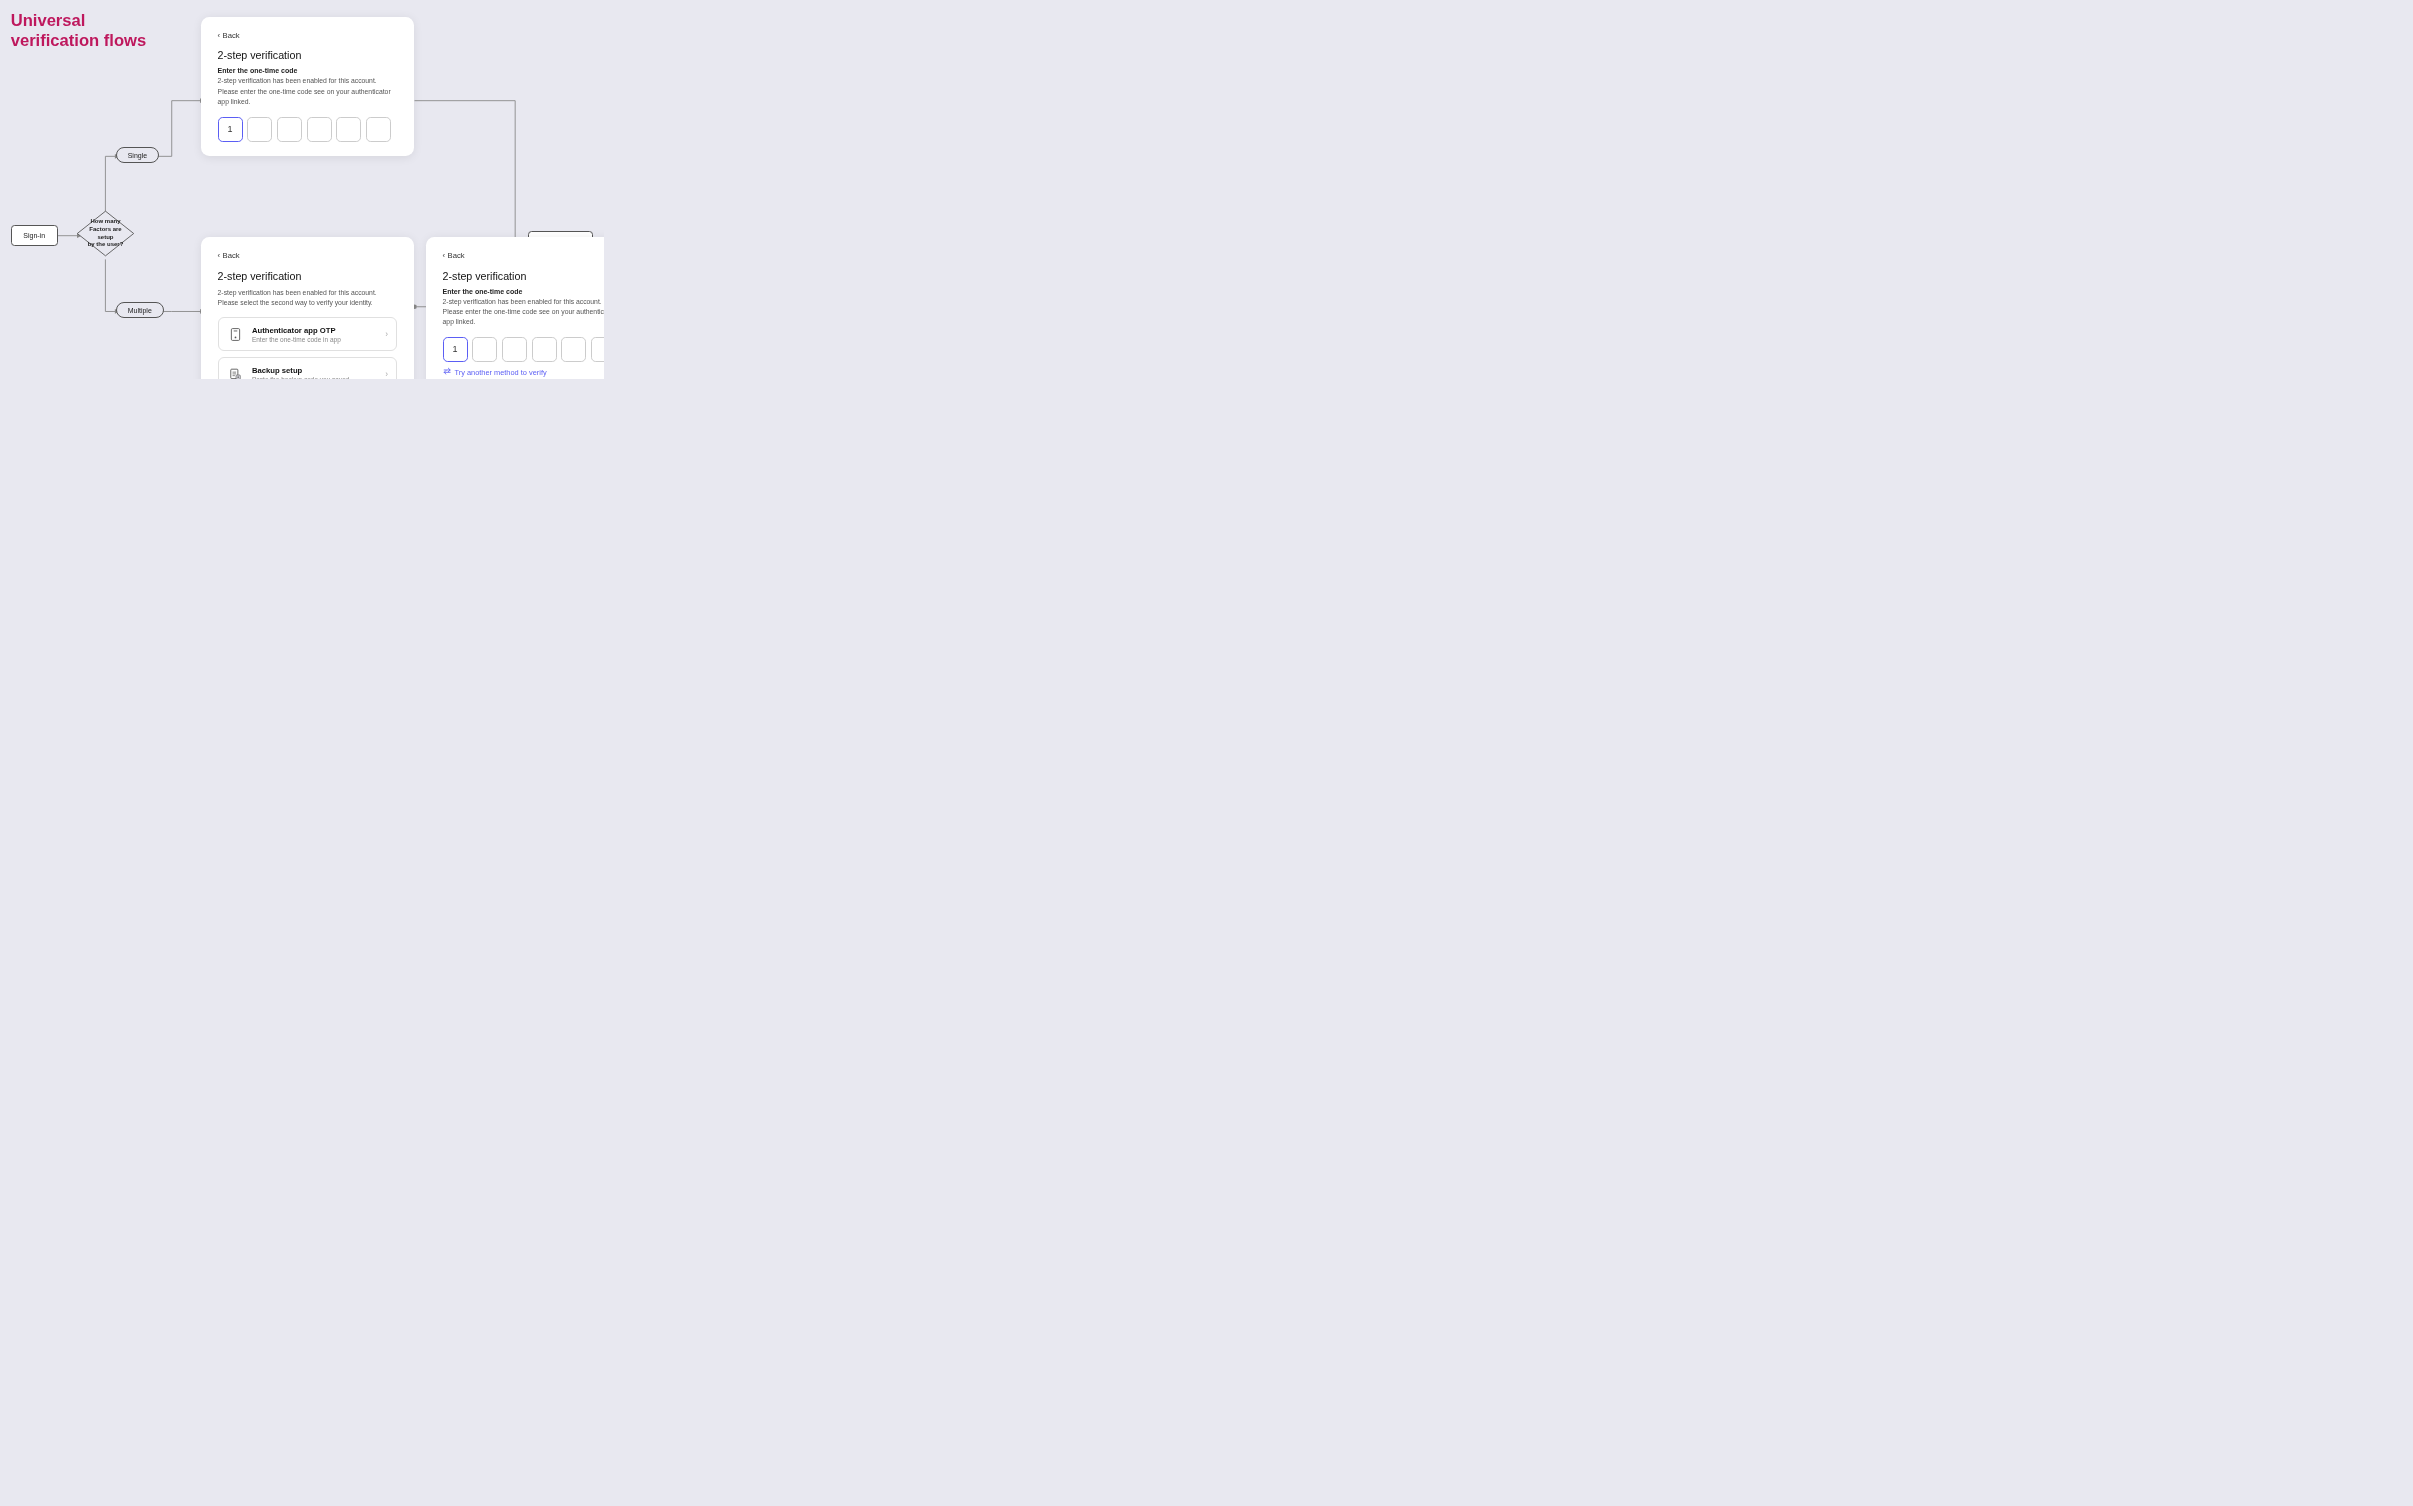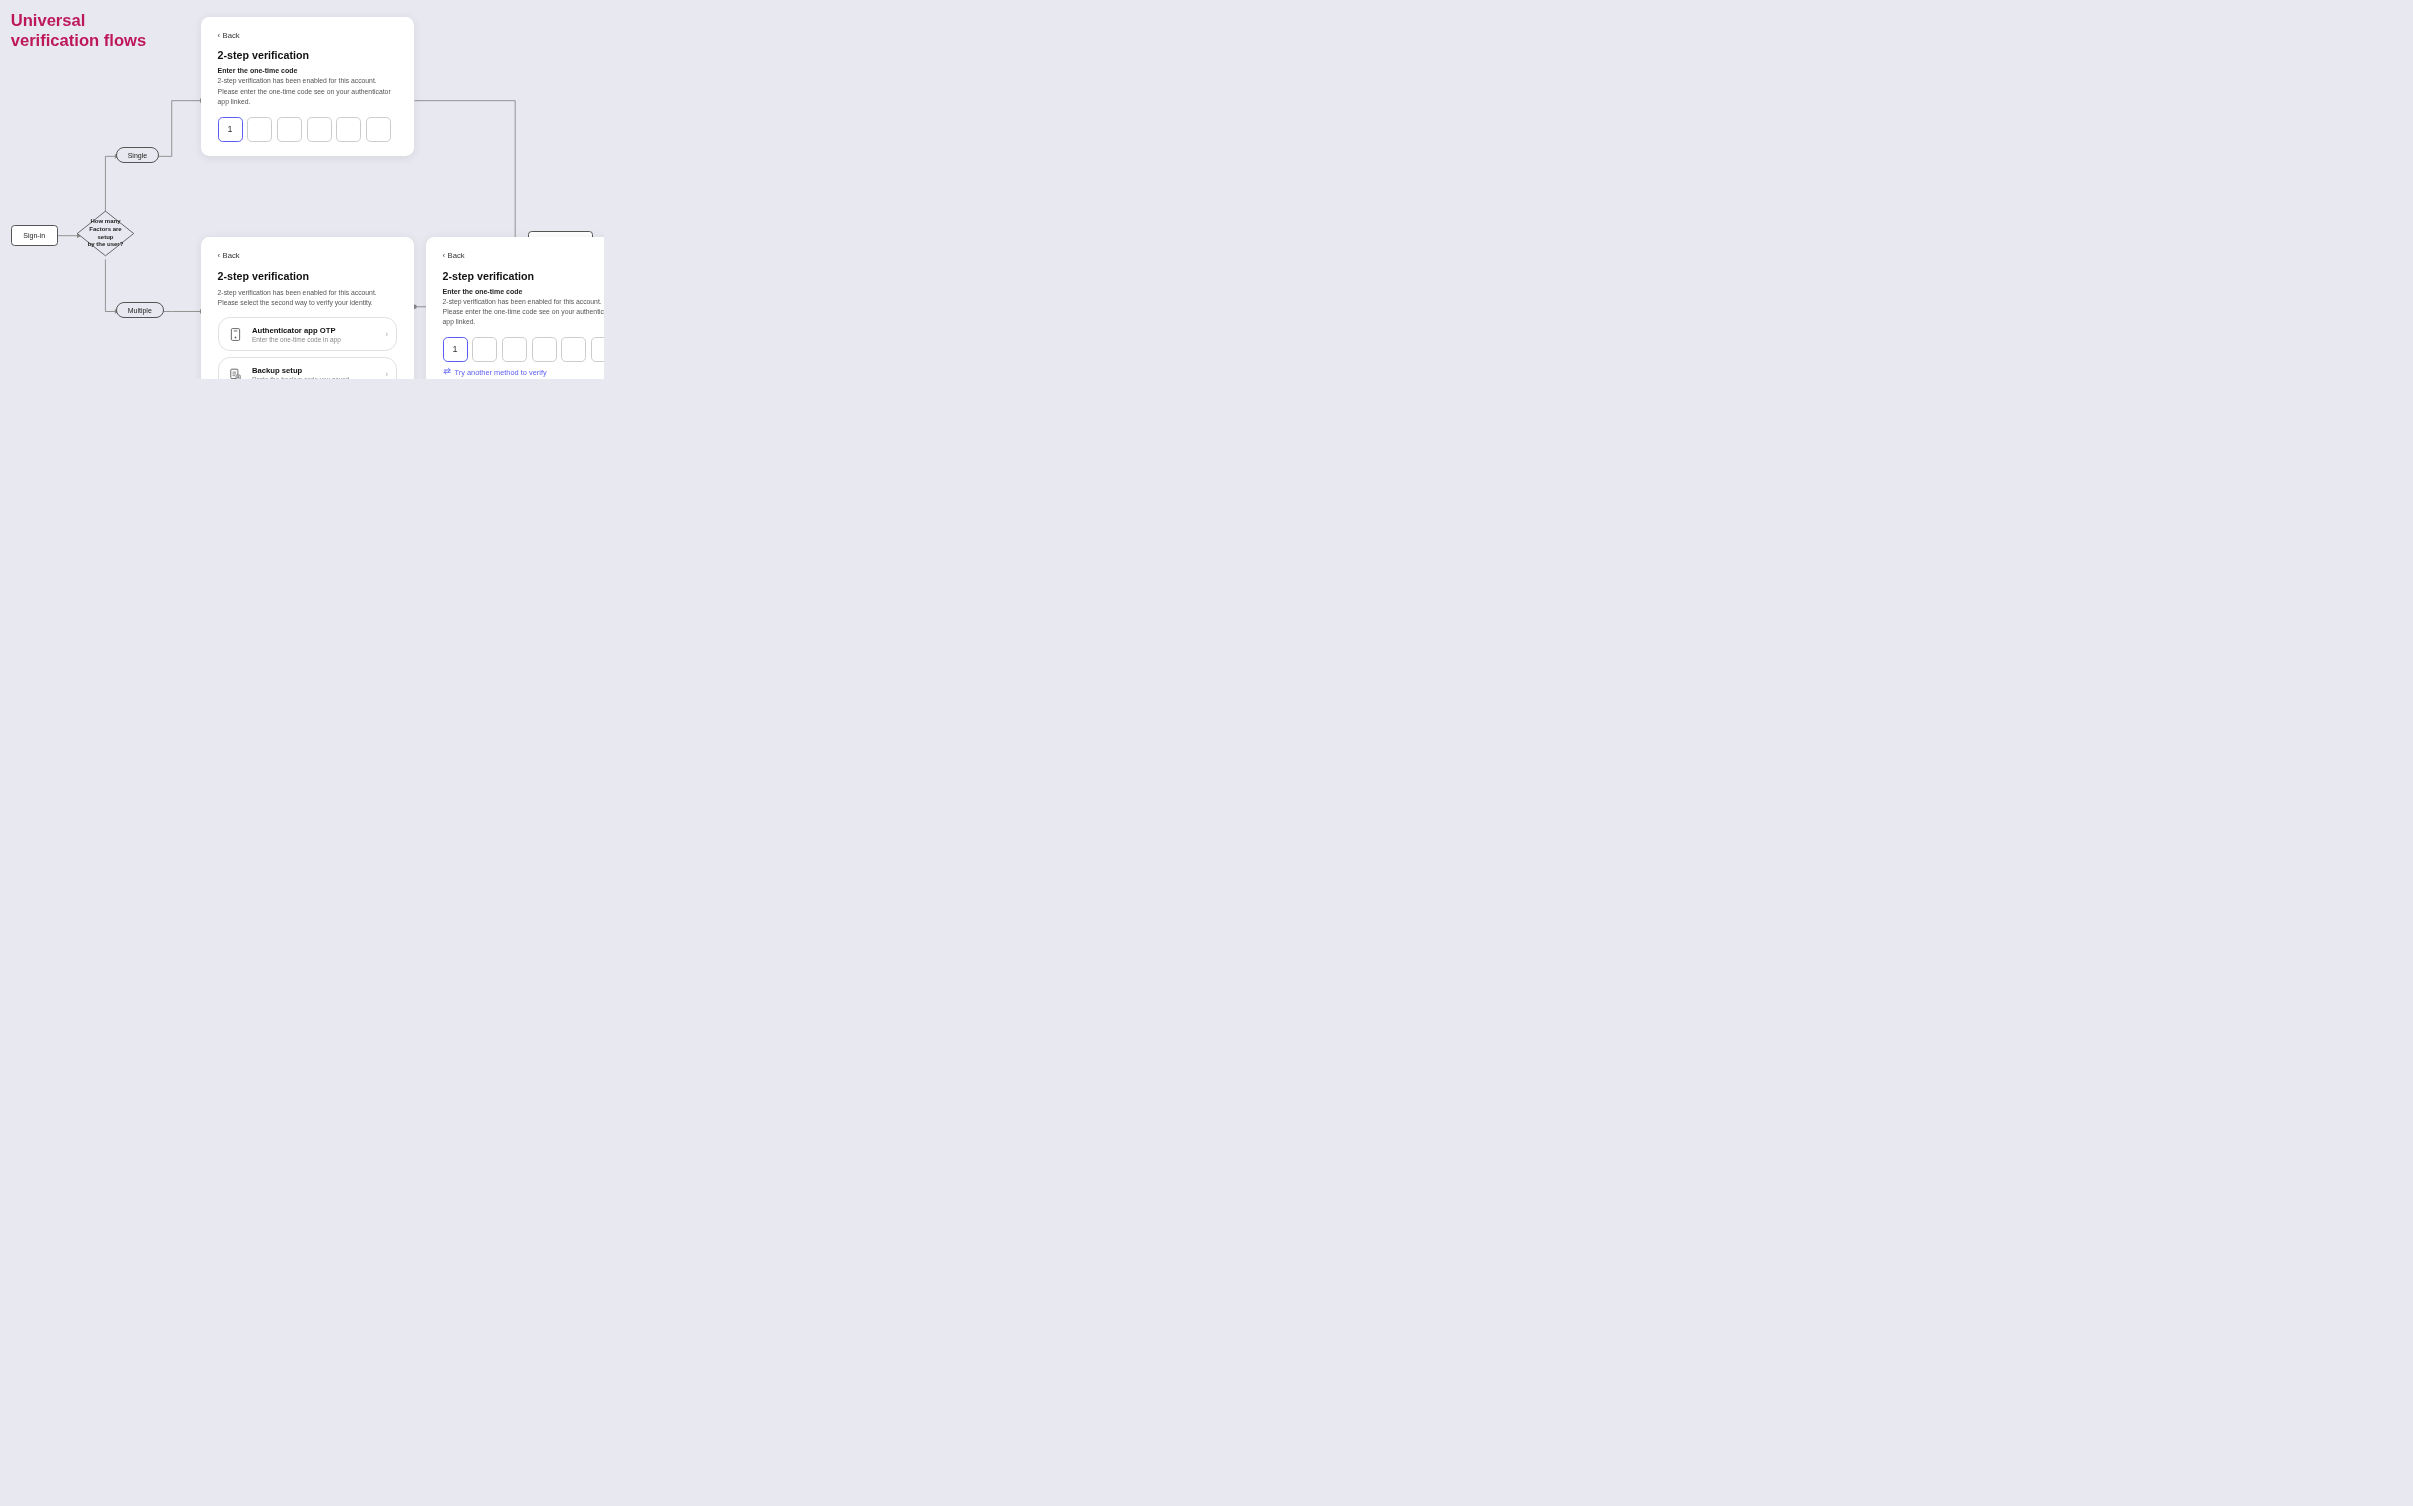--- a/index.html
+++ b/index.html
@@ -54,21 +54,21 @@
       align-items: center;
       gap: 2.4px;
       font-size: 7.7px;
       color: #333;
       cursor: pointer;
       margin-bottom: 9.5px;
     }
 
     .card-title {
       font-size: 10.7px;
-      font-weight: 700;
+      font-weight: 400;
       color: #111;
       margin-bottom: 6px;
     }
 
     .card-subtitle {
       font-size: 7px;
       font-weight: 600;
       color: #222;
       margin-bottom: 2.4px;
     }
@@ -102,21 +102,21 @@
     .otp-box.active {
       border-color: #5b5ef4;
       border-width: 1.2px;
     }
 
     
     .method-item {
       display: flex;
       align-items: center;
       border: 0.9px solid #e0e0e0;
-      border-radius: 12px;
+      border-radius: 6px;
       padding: 7px 8.3px;
       margin-bottom: 6px;
       cursor: pointer;
       background: #fff;
     }
 
     .method-icon {
       width: 18px;
       height: 18px;
       margin-right: 7px;

